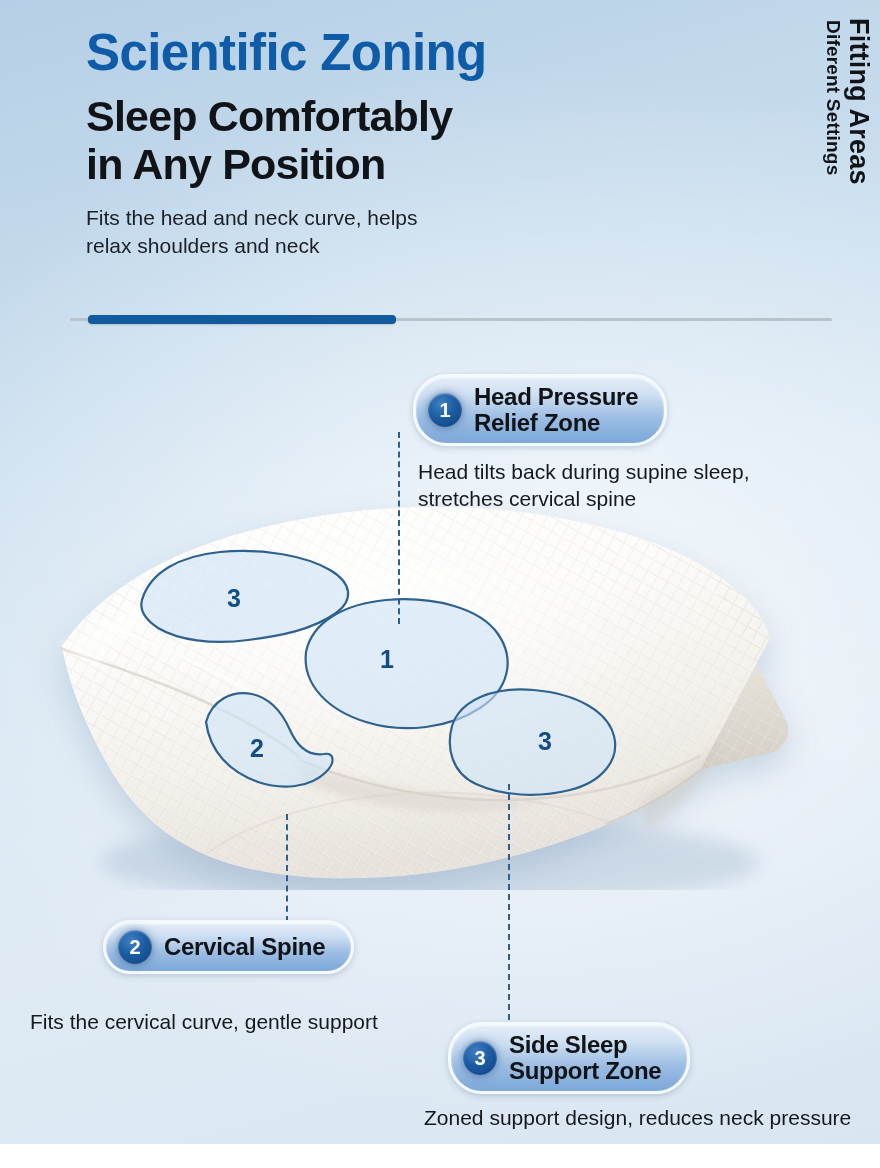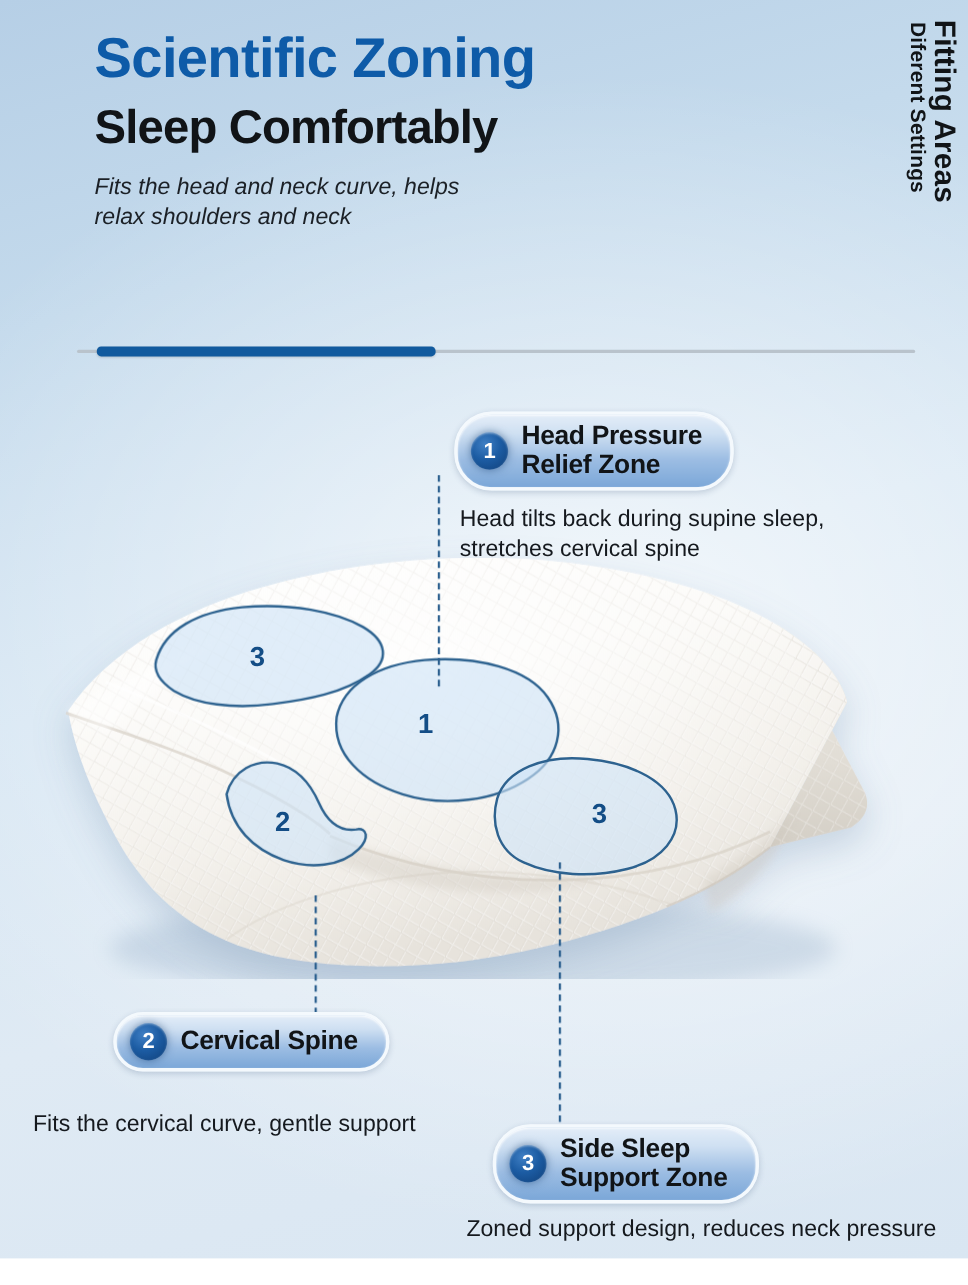--- a/index.html
+++ b/index.html
@@ -22,21 +22,21 @@
     color:#0e5ba8;margin:0;white-space:nowrap;
   }
   .t-sub{
     font-size:43px;font-weight:700;letter-spacing:-.8px;line-height:1.12;
     color:#111417;margin:12px 0 16px 0;white-space:nowrap;
   }
   .t-sub span{display:block;}
   .t-desc{
     margin:14px 0 0 0;font-size:21px;line-height:1.32;color:#1b2026;font-weight:400;
   }
-  .t-desc span{display:block;font-style:italic;}
+  .t-desc span{display:block;}
 
   
   .vside{
     position:absolute;right:8px;top:18px;height:240px;
     display:flex;flex-direction:row-reverse;align-items:flex-start;gap:2px;
   }
   .vside .v1{
     writing-mode:vertical-rl;text-orientation:mixed;
     font-size:27px;font-weight:700;color:#111417;letter-spacing:.2px;line-height:1;
   }
@@ -91,20 +91,21 @@
 </style>
 </head>
 <body>
 
 <div id="poster">
 
   <div class="hdr">
     <div class="t-main">Scientific Zoning</div>
     <div class="t-sub">
       <span>Sleep Comfortably</span>
+      <span>in Any Position</span>
     </div>
     <div class="t-desc">
       <span>Fits the head and neck curve, helps</span>
       <span>relax shoulders and neck</span>
     </div>
   </div>
 
   <div class="vside">
     <div class="v1">Fitting Areas</div>
     <div class="v2">Diferent Settings</div>

